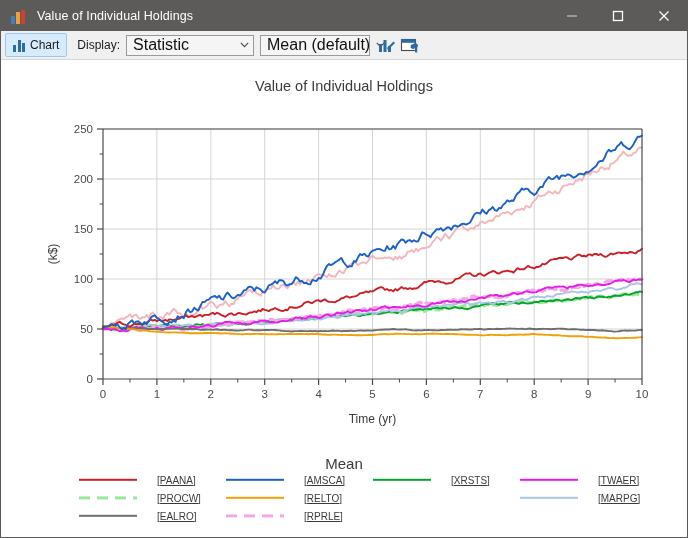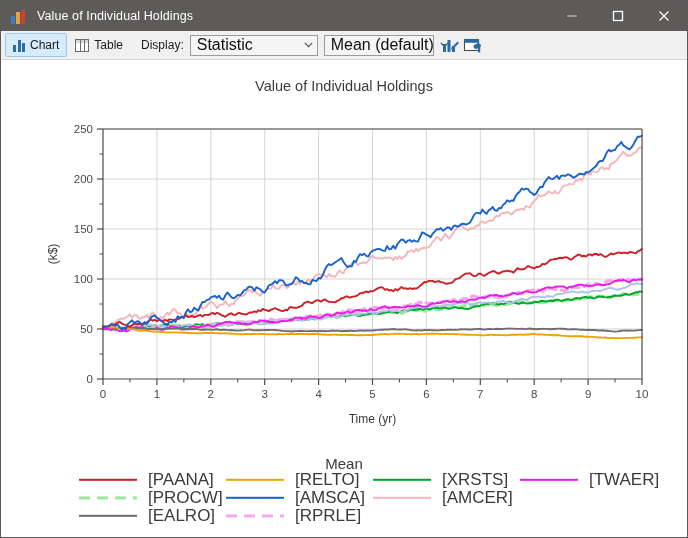--- a/index.html
+++ b/index.html
@@ -142,23 +142,24 @@
   .legend-swatch { width: 58px; height: 10px; position: relative; flex: 0 0 auto; }
   .legend-swatch .solidline {
     position: absolute; left: 0; right: 0; top: 50%;
     height: 2.4px; transform: translateY(-50%);
   }
   .legend-swatch .dashline {
     position: absolute; left: 0; right: 0; top: 50%;
     height: 3.2px; transform: translateY(-50%);
   }
   .legend-label {
-    margin-left: 11px;
-    font-size: 17px; color: #3b3b3b;
+    margin-left: 20px;
+    font-size: 10px; color: #3b3b3b;
     white-space: nowrap;
+    text-decoration: underline;
   }
 </style>
 </head>
 <body>
 
 <div class="window">
 
   <div class="titlebar">
     <div class="title-icon">
       <i class="tb-bar1"></i>
@@ -187,24 +188,20 @@
   </div>
 
   <div class="toolbar">
     <div class="tbtn active">
       <span class="icon-bars">
           <i class="ib1"></i>
           <i class="ib2"></i>
           <i class="ib3"></i>
         </span>
       <span>Chart</span>
-    </div>
-    <div class="tbtn">
-      <span class="icon-table"></span>
-      <span>Table</span>
     </div>
     <span class="display-label">Display:</span>
     <div class="combo combo-statistic">
       <span class="combo-val">Statistic</span>
       <span class="chev">
         <svg width="9" height="6" viewBox="0 0 9 6">
             <polyline points="0.8,0.8 4.5,4.6 8.2,0.8" fill="none" stroke="#4a4a4a" stroke-width="1.1"></polyline>
           </svg>
       </span>
     </div>
@@ -339,56 +336,56 @@
             <div class="legend-item">
               <div class="legend-swatch">
                 <div class="solidline" style="background: rgb(110, 110, 110);"></div>
               </div>
               <span class="legend-label">[EALRO]</span>
             </div>
           </div>
           <div class="legend-col">
             <div class="legend-item">
               <div class="legend-swatch">
+                <div class="solidline" style="background: rgb(26, 98, 201);"></div>
+              </div>
+              <span class="legend-label">[AMSCA]</span>
+            </div>
+            <div class="legend-item">
+              <div class="legend-swatch">
                 <div class="solidline" style="background: rgb(242, 160, 7);"></div>
               </div>
               <span class="legend-label">[RELTO]</span>
-            </div>
-            <div class="legend-item">
-              <div class="legend-swatch">
-                <div class="solidline" style="background: rgb(26, 98, 201);"></div>
-              </div>
-              <span class="legend-label">[AMSCA]</span>
             </div>
             <div class="legend-item">
               <div class="legend-swatch">
                 <div class="dashline" style="background: repeating-linear-gradient(to right, rgb(244, 168, 232) 0px, rgb(244, 168, 232) 11px, transparent 11px, transparent 18px);"></div>
               </div>
               <span class="legend-label">[RPRLE]</span>
             </div>
           </div>
           <div class="legend-col">
             <div class="legend-item">
               <div class="legend-swatch">
                 <div class="solidline" style="background: rgb(0, 165, 42);"></div>
               </div>
               <span class="legend-label">[XRSTS]</span>
             </div>
-            <div class="legend-item">
-              <div class="legend-swatch">
-                <div class="solidline" style="background: rgb(243, 182, 187);"></div>
-              </div>
-              <span class="legend-label">[AMCER]</span>
-            </div>
           </div>
           <div class="legend-col">
             <div class="legend-item">
               <div class="legend-swatch">
                 <div class="solidline" style="background: rgb(232, 28, 232);"></div>
               </div>
               <span class="legend-label">[TWAER]</span>
             </div>
+            <div class="legend-item">
+              <div class="legend-swatch">
+                <div class="solidline" style="background: rgb(169, 196, 234);"></div>
+              </div>
+              <span class="legend-label">[MARPG]</span>
+            </div>
           </div>
         </div>
     </div>
   </div>
 
 </div>
 
 </body></html>

